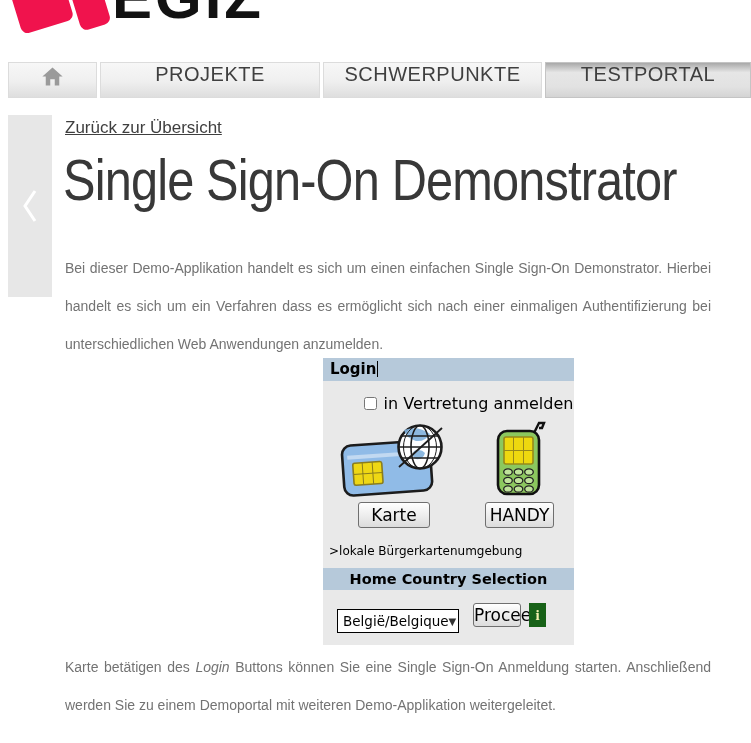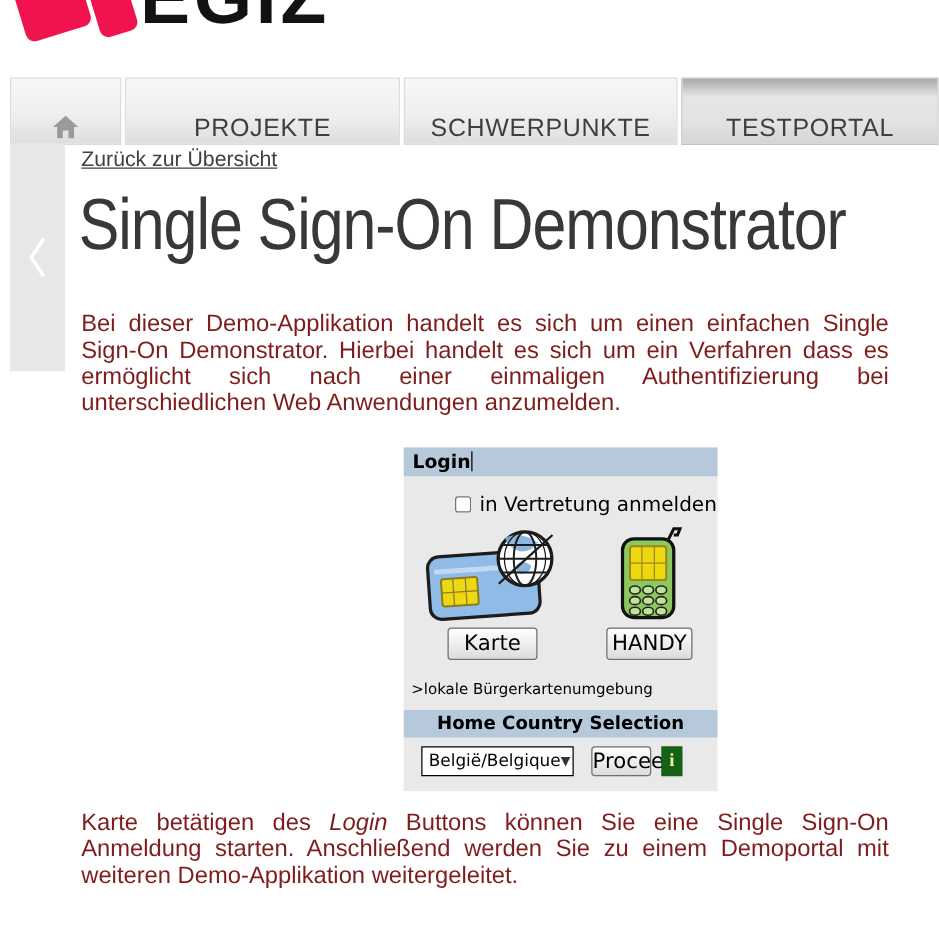--- a/index.html
+++ b/index.html
@@ -21,22 +21,22 @@
   .logo-mark1 { width:54px; height:52px; top:-24px; left:14px; }
   .logo-mark2 { width:31px; height:50px; top:-22px; left:74px; }
   .logo-text {
     position:absolute; top:-37px; left:112px;
     font-size:60px; font-weight:bold; letter-spacing:3px; color:#121212;
   }
 
   
   .nav { position:absolute; top:62px; left:0; width:751px; height:43px; }
   .tab {
-    position:absolute; top:0; height:54px;
-    display:flex; align-items:flex-end; justify-content:center;
+    position:absolute; top:0; height:36px;
+    display:flex; align-items:flex-start; justify-content:center;
     background:linear-gradient(180deg,#f7f7f7 0%,#efefef 55%,#dedede 100%);
     border:1px solid #dcdcdc;
     font-size:20px; font-weight:300; color:#3f3f3f; letter-spacing:0.5px;
     cursor:pointer;
   }
   .tab.active {
     background:linear-gradient(180deg,#a9a9a9 0%,#e6e6e6 28%,#e2e2e2 70%,#d4d4d4 100%);
     border-color:#c4c4c4;
   }
   .tab-home { left:8px; width:89px; }
@@ -57,21 +57,21 @@
     font-size:17px; color:#3f3f3f; text-decoration:underline; cursor:pointer;
     font-weight:400;
   }
   .page-title {
     position:absolute; left:63px; top:146px; width:820px;
     font-size:58px; font-weight:300; color:#383838; letter-spacing:-1px;
     transform:scaleX(0.84); transform-origin:left top; white-space:nowrap;
   }
   .para {
     position:absolute; left:65px; width:646px;
-    font-size:19px; font-weight:300; line-height:21px; color:#7f1d1d;
+    font-size:14px; font-weight:300; line-height:38px; color:#737373;
     text-align:justify;
   }
   .para-intro { top:249px; }
   .para-outro { top:648px; }
   .para-outro .it { font-style:italic; }
 
   
   .widget {
     position:absolute; left:323px; top:358px; width:251px;
     background:#e9e9e9; color:#000;
@@ -100,21 +100,21 @@
   .btn-karte { width:72px; }
   .btn-handy { width:69px; }
   .local-link { margin-top:16px; padding-left:6px; font-size:12px; color:#000; cursor:pointer; }
   .hcs-bar {
     margin-top:10px; height:22px; background:#b6c9da; text-align:center;
     font-weight:bold; font-size:14.5px; line-height:22px; color:#000000;
   }
   .country-row { display:flex; align-items:center; padding:7px 0 12px 14px; }
   .select-box {
     width:122px; height:24px; background:#fff; border:1px solid #000;
-    display:flex; align-items:center; font-size:13.5px; padding:0 5px; cursor:pointer;
+    display:flex; align-items:center; font-size:13.5px; padding:0 5px; cursor:pointer;margin-top:12px;
   }
   .select-box .arrow { margin-left:auto; font-size:10px; color:#333; }
   .btn-proceed { width:48px; height:24px; margin-left:14px; line-height:18px; }
   .info-badge {
     width:17px; height:24px; margin-left:8px; background:#176117;
     color:#f3efae; font-family:"Liberation Serif",serif; font-weight:bold;
     font-size:15px; display:flex; align-items:center; justify-content:center;
     cursor:pointer;
   }
 </style>

